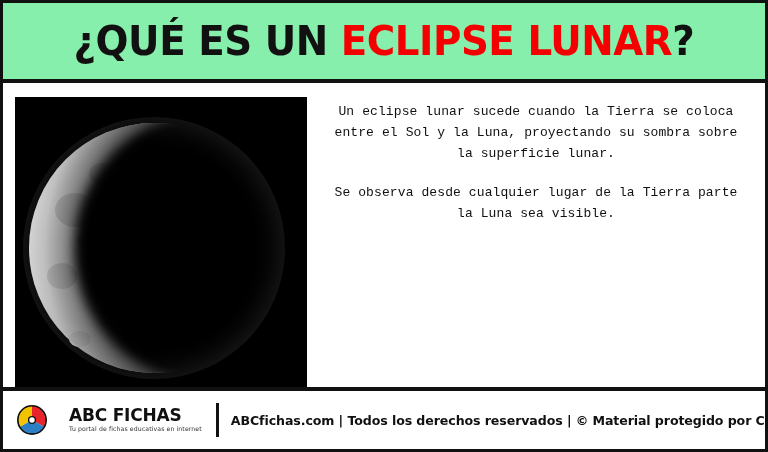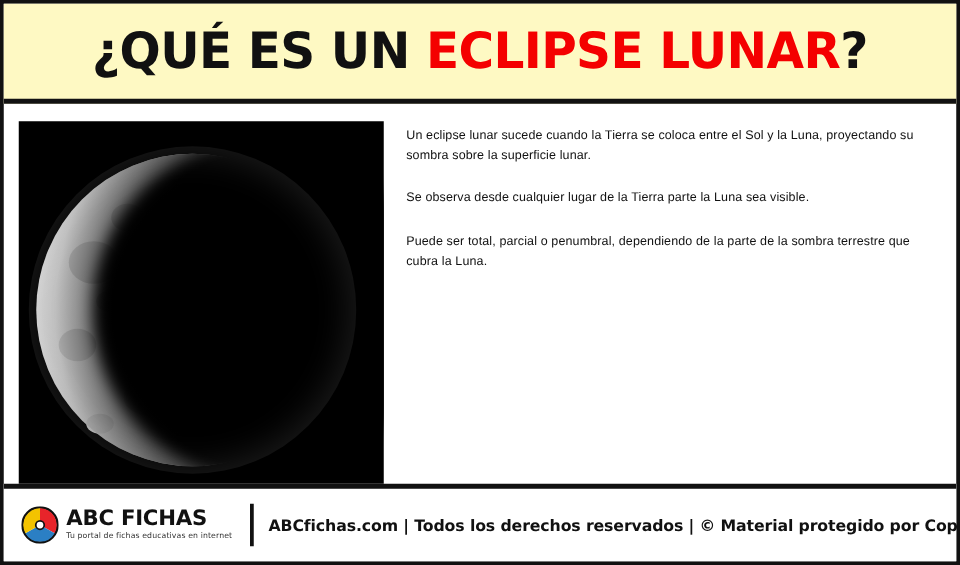--- a/index.html
+++ b/index.html
@@ -22,21 +22,21 @@
     border: 3px solid #111111;
   }
 
   
   .title-bar {
     position: absolute;
     left: 0;
     top: 0;
     width: 762px;
     height: 76px;
-    background: #fef9c3;
+    background: #86efac;
     border-bottom: 4px solid #111111;
     display: flex;
     align-items: center;
     justify-content: center;
   }
   .title {
     font-family: "DejaVu Sans", sans-serif;
     font-weight: bold;
     font-size: 40px;
     letter-spacing: -0.5px;
@@ -134,26 +134,26 @@
 
   
   .text-col {
     flex: 1 1 auto;
     padding: 4px 6px 0 2px;
     display: flex;
     flex-direction: column;
     justify-content: flex-start;
   }
   .para {
-    font-family: Liberation Sans, sans-serif;
-    font-size: 10px;
+    font-family: Liberation Mono, monospace;
+    font-size: 13px;
     line-height: 1.62;
     color: #111111;
     margin: 0 0 18px 0;
-    text-align: left;
+    text-align: center;
     letter-spacing: 0.1px;
   }
   .para:last-child { margin-bottom: 0; }
 
   
   .footer {
     position: absolute;
     left: 0;
     bottom: 0;
     width: 762px;
@@ -162,21 +162,21 @@
     background: #ffffff;
     display: flex;
     align-items: center;
     padding-left: 14px;
     box-sizing: border-box;
   }
   .logo {
     display: flex;
     align-items: center;
     flex: 0 0 auto;
-    gap: 6px;
+    gap: 22px;
   }
   .logo-mark {
     width: 30px;
     height: 30px;
     position: relative;
   }
   .logo-text {
     display: flex;
     flex-direction: column;
     justify-content: center;
@@ -240,21 +240,20 @@
         </div>
         <div class="shadow2"></div>
         <div class="shadow"></div>
         <div class="glow"></div>
       </div>
     </div>
 
     <div class="text-col">
       <p class="para">Un eclipse lunar sucede cuando la Tierra se coloca entre el Sol y la Luna, proyectando su sombra sobre la superficie lunar.</p>
       <p class="para">Se observa desde cualquier lugar de la Tierra parte la Luna sea visible.</p>
-      <p class="para">Puede ser total, parcial o penumbral, dependiendo de la parte de la sombra terrestre que cubra la Luna.</p>
     </div>
 
   </div>
 
   <div class="footer">
     <div class="logo">
       <div class="logo-mark">
         <svg width="30" height="30" viewBox="0 0 30 30" aria-hidden="true">
           <circle cx="15" cy="15" r="14" fill="#ffffff" stroke="#111111" stroke-width="2"></circle>
           <path d="M15 15 L15 1.5 A13.5 13.5 0 0 1 26.7 21.5 Z" fill="#e8242a"></path>

